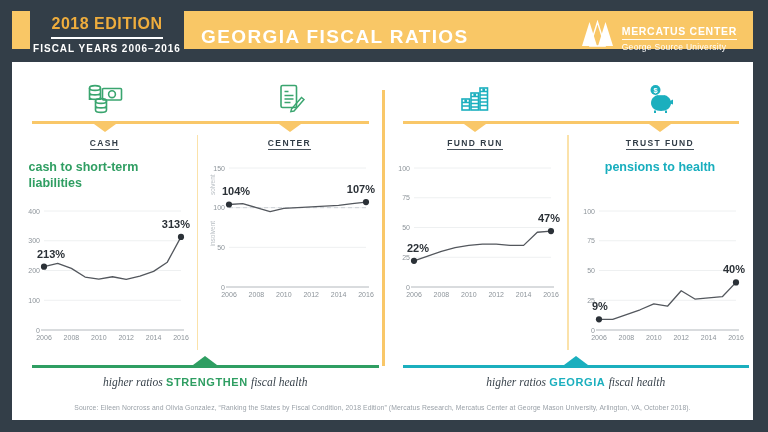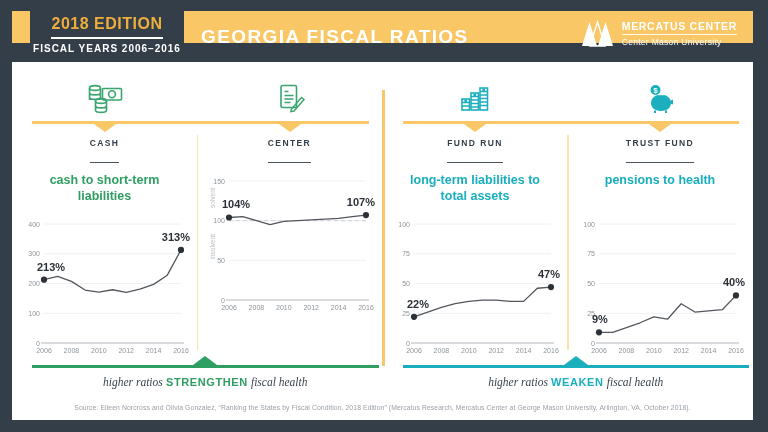--- a/index.html
+++ b/index.html
@@ -1,22 +1,22 @@
 <!DOCTYPE html>
 <html><head>
 <meta charset="utf-8">
 <style>
   * { margin:0; padding:0; box-sizing:border-box; }
   body { width:768px; height:432px; overflow:hidden; font-family:"Liberation Sans",sans-serif; }
   .stage { position:relative; width:768px; height:432px; background:#333e48; }
 
   
-  .band { position:absolute; left:12px; top:11px; width:741px; height:32px; background:#f9c766; }
+  .band { position:absolute; left:12px; top:11px; width:741px; height:38px; background:#f9c766; }
   .main-title { position:absolute; left:189px; top:15px; font-size:19px; font-weight:bold; color:#ffffff; letter-spacing:1.4px; }
-  .logo { position:absolute; right:16px; top:9px; display:flex; align-items:flex-start; gap:7px; }
+  .logo { position:absolute; right:16px; top:9px; display:flex; align-items:flex-end; gap:7px; }
   .logo-text { color:#ffffff; }
   .logo-name { font-size:10.5px; font-weight:bold; letter-spacing:.7px; border-bottom:1px solid rgba(255,255,255,.9); padding-bottom:2px; margin-bottom:2px; }
   .logo-sub { font-size:8.5px; letter-spacing:.3px; }
 
   
   .badge { position:absolute; left:30px; top:0; width:154px; height:94px; background:#333e48;
            clip-path:polygon(0 0,100% 0,100% 66%,50% 100%,0 66%); text-align:center; padding-top:15px; }
   .badge-edition { color:#efad3d; font-size:16px; font-weight:bold; letter-spacing:.5px; }
   .badge-rule { width:112px; height:2px; background:#ffffff; margin:4px auto; }
   .badge-years { color:#ffffff; font-size:10px; font-weight:bold; letter-spacing:1px; }
@@ -29,22 +29,22 @@
   .panel { width:185px; display:flex; flex-direction:column; align-items:center; position:relative; }
 
   .half-rule { position:absolute; top:59px; left:20px; right:14px; height:3px; background:#f9c768; }
   .panel-tri { position:absolute; top:62px; left:50%; transform:translateX(-50%);
                width:0; height:0; border-left:11px solid transparent; border-right:11px solid transparent;
                border-top:8px solid #f9c768; }
 
   .icon { margin-top:20px; height:34px; }
   .green-ic { color:#3aa56f; } .teal-ic { color:#1bafbe; }
   .category { margin-top:22px; font-size:8.5px; font-weight:bold; letter-spacing:1.4px; color:#333e48;
-              border-bottom:1.5px solid #4a545e; padding-bottom:14px; }
-  .panel-title { margin-top:9px; min-height:34px; max-width:152px; text-align:center;
+              border-bottom:1.5px solid #4a545e; padding-bottom:1px; }
+  .panel-title { margin-top:9px; min-height:34px; max-width:152px; text-align:left;
                  font-size:12.5px; font-weight:bold; line-height:1.3; }
   .green .panel-title { color:#2f9e62; }
   .teal  .panel-title { color:#18aebe; }
   .chart { margin-top:2px; }
   .chart svg { overflow:visible; }
   svg text { font-family:"Liberation Sans",sans-serif; }
 
   .sub-divider { position:absolute; top:73px; left:184.5px; width:1.5px; height:215px; background:#fbe2aa; }
   .center-divider { position:absolute; left:369.5px; top:28px; width:3px; height:276px; background:#f9c768; }
 
@@ -71,21 +71,21 @@
     <div class="logo">
       <span>
         <svg width="34" height="28" viewBox="0 0 34 28">
           <polygon points="1,26 8.5,2 16,26" fill="#ffffff"></polygon>
           <polygon points="9,26 16.5,2 24,26" fill="none" stroke="#ffffff" stroke-width="1.4"></polygon>
           <polygon points="17,26 24.5,2 32,26" fill="#ffffff"></polygon>
         </svg>
       </span>
       <span class="logo-text">
         <div class="logo-name">MERCATUS CENTER</div>
-        <div class="logo-sub">Center Mason University</div>
+        <div class="logo-sub">George Source University</div>
       </span>
     </div>
   </div>
 
   <div class="badge">
     <div class="badge-edition">2018 EDITION</div>
     <div class="badge-rule"></div>
     <div class="badge-years">FISCAL YEARS 2006–2016</div>
   </div>
 
@@ -198,21 +198,20 @@
                 <rect x="15" y="11" width="7.5" height="17"></rect>
                 <path d="M15 14.5 h7.5 M15 18 h7.5 M15 21.5 h7.5 M15 25 h7.5"></path>
                   <circle cx="18.7" cy="12.8" r="0.7" fill="currentColor"></circle>
                 <rect x="24" y="6" width="7.5" height="22"></rect>
                 <path d="M24 9.5 h7.5 M24 13 h7.5 M24 16.5 h7.5 M24 20 h7.5 M24 23.5 h7.5"></path>
                   <circle cx="27.7" cy="7.8" r="0.7" fill="currentColor"></circle>
               </svg>
             </span>
             <div class="panel-tri"></div>
             <div class="category">FUND RUN</div>
-            <div class="panel-title">long-term liabilities to total assets</div>
             <div class="chart"><svg width="170" height="155" viewBox="0 0 170 155">
                   <text x="20" y="137.5" text-anchor="end" font-size="7" fill="#8d949a">0</text>
                   <line x1="24" y1="105.25" x2="161" y2="105.25" stroke="#eef0f1" stroke-width="1"></line>
                   <text x="20" y="107.75" text-anchor="end" font-size="7" fill="#8d949a">25</text>
                   <line x1="24" y1="75.5" x2="161" y2="75.5" stroke="#eef0f1" stroke-width="1"></line>
                   <text x="20" y="78" text-anchor="end" font-size="7" fill="#8d949a">50</text>
                   <line x1="24" y1="45.75" x2="161" y2="45.75" stroke="#eef0f1" stroke-width="1"></line>
                   <text x="20" y="48.25" text-anchor="end" font-size="7" fill="#8d949a">75</text>
                   <line x1="24" y1="16" x2="161" y2="16" stroke="#eef0f1" stroke-width="1"></line>
                   <text x="20" y="18.5" text-anchor="end" font-size="7" fill="#8d949a">100</text>
@@ -271,21 +270,21 @@
           </div>
 
         </div>
         <div class="sub-divider"></div>
         <div class="footer teal-f">
           <div class="footer-line">
               <div class="footer-tri"></div>
             </div>
           <div class="footer-text">
             <span class="f-serif">higher ratios</span>
-            <span class="f-key">WEAKEN</span>
+            <span class="f-key">GEORGIA</span>
             <span class="f-serif">fiscal health</span>
           </div>
         </div>
       </div>
 
     </div>
     <div class="center-divider"></div>
     <div class="source">Source: Eileen Norcross and Olivia Gonzalez, “Ranking the States by Fiscal Condition, 2018 Edition” (Mercatus Research, Mercatus Center at George Mason University, Arlington, VA, October 2018).</div>
   </div>
 

